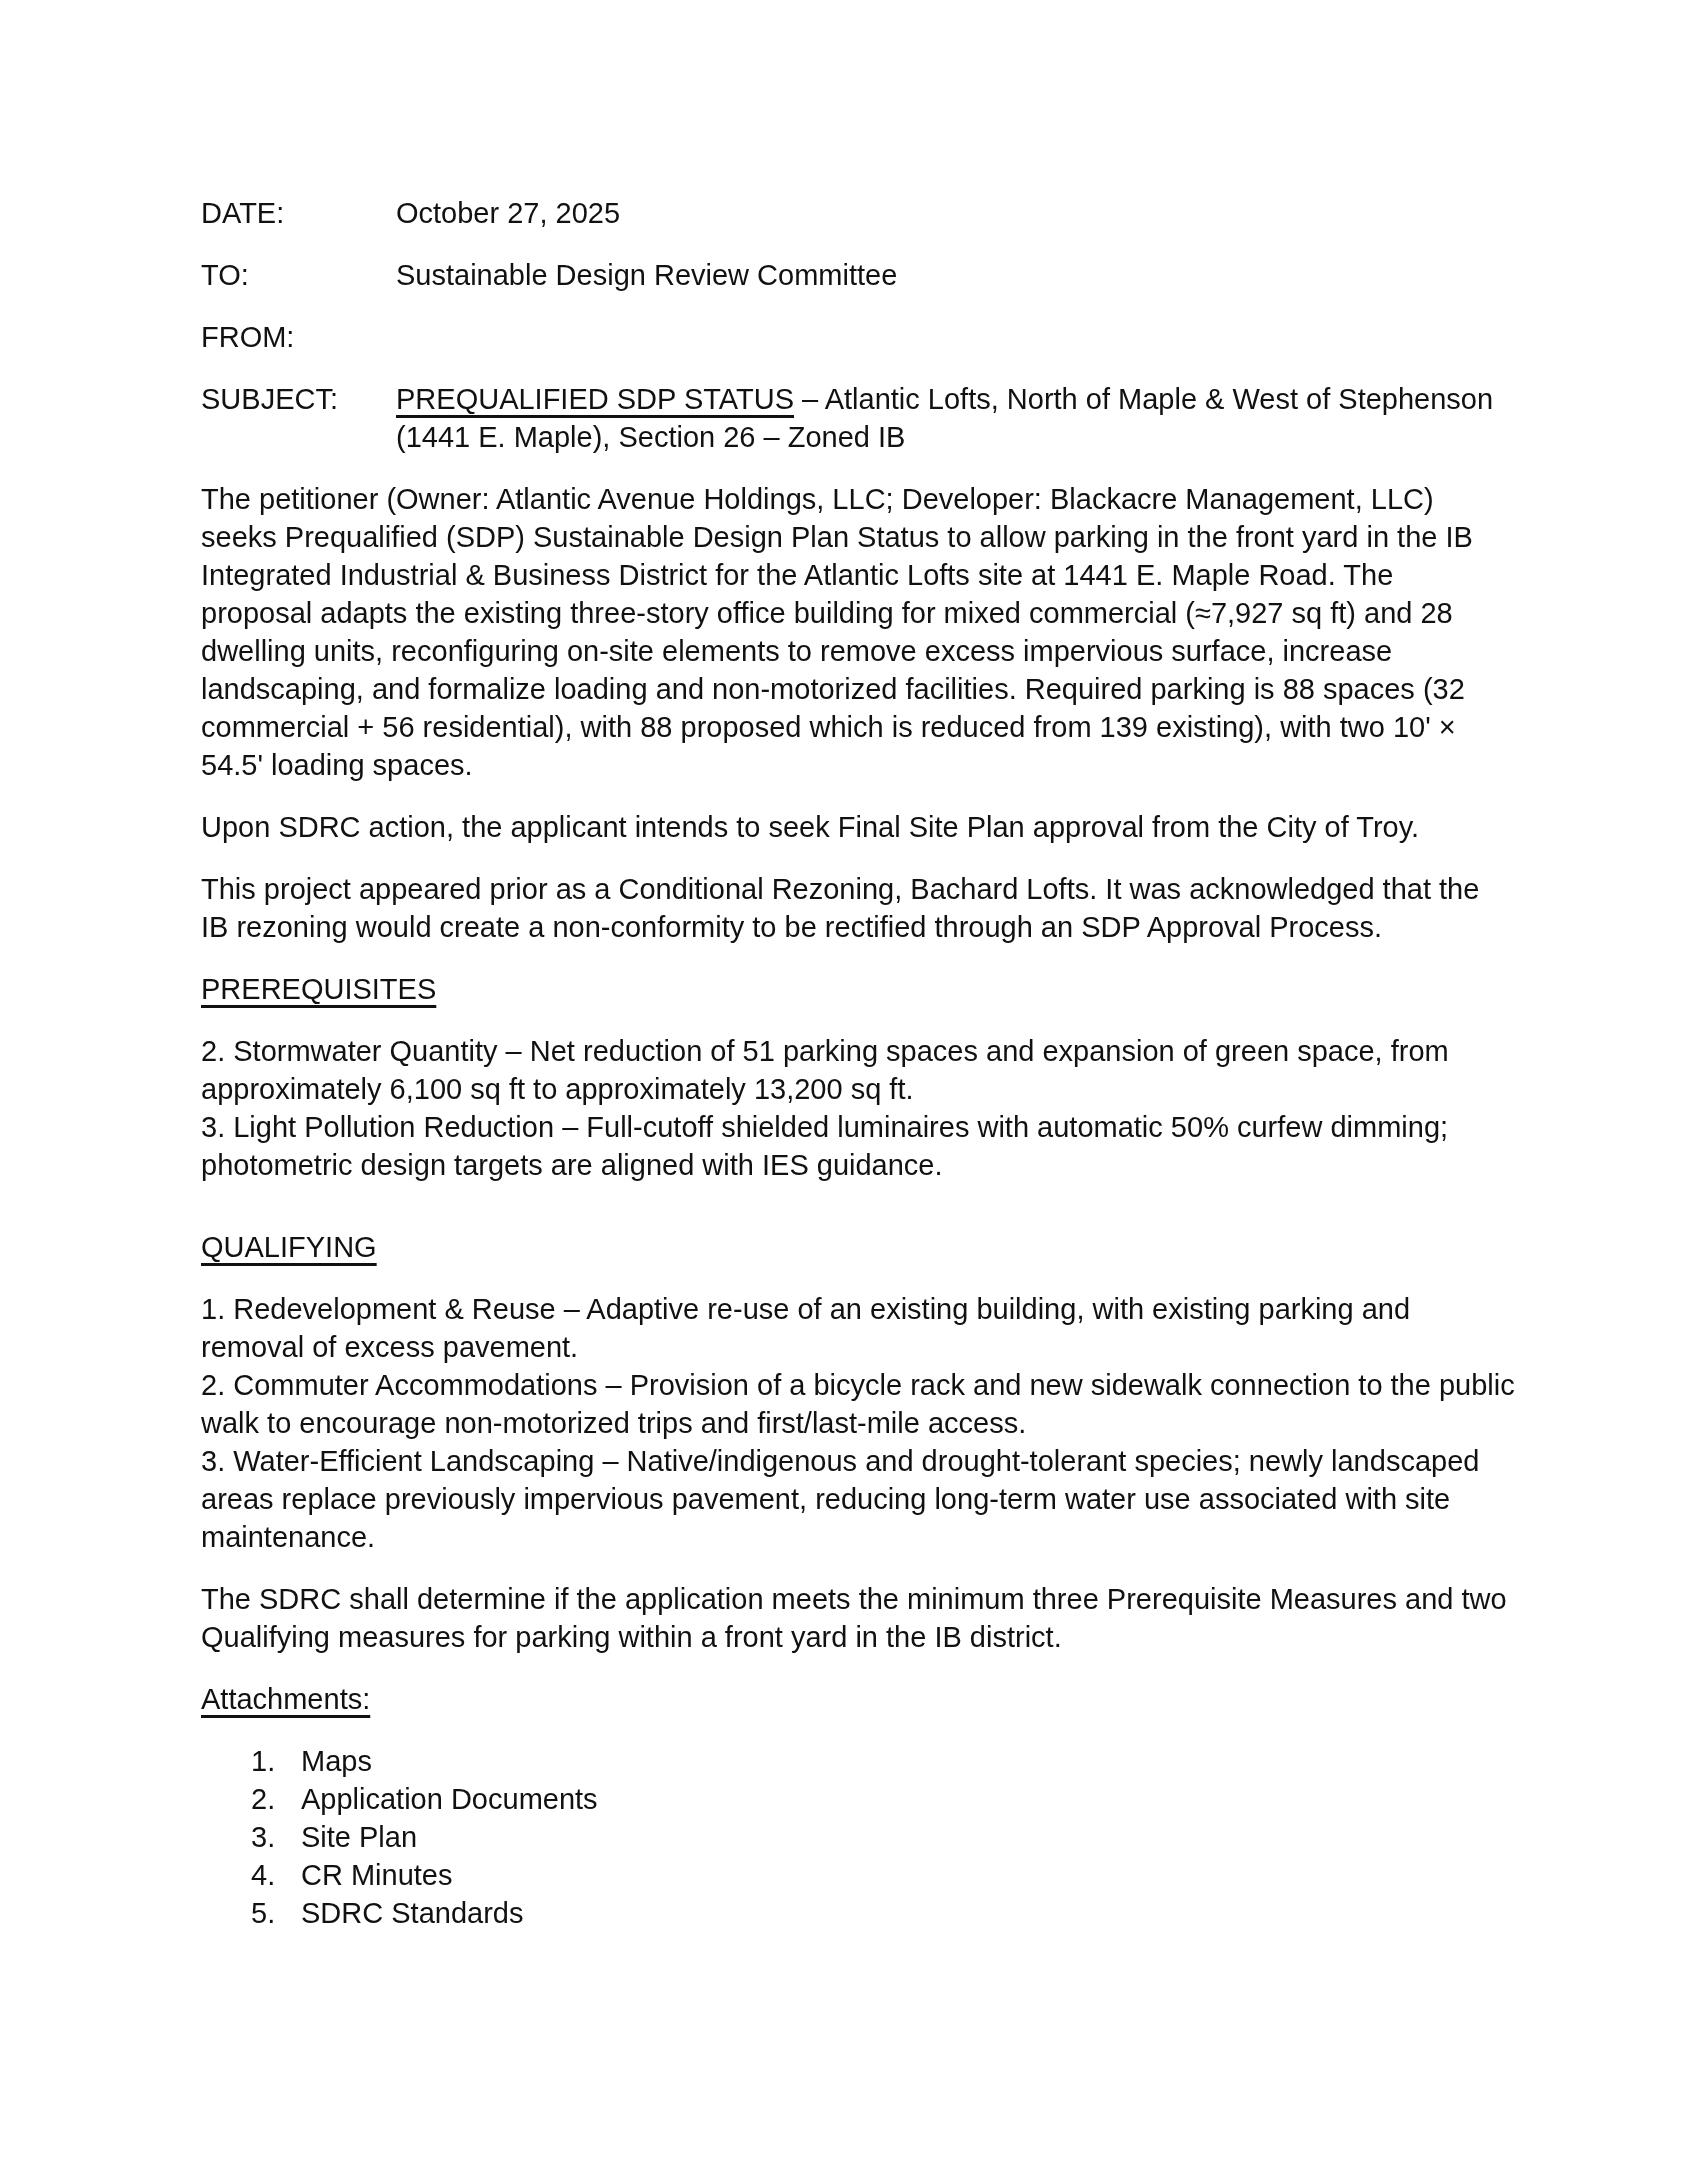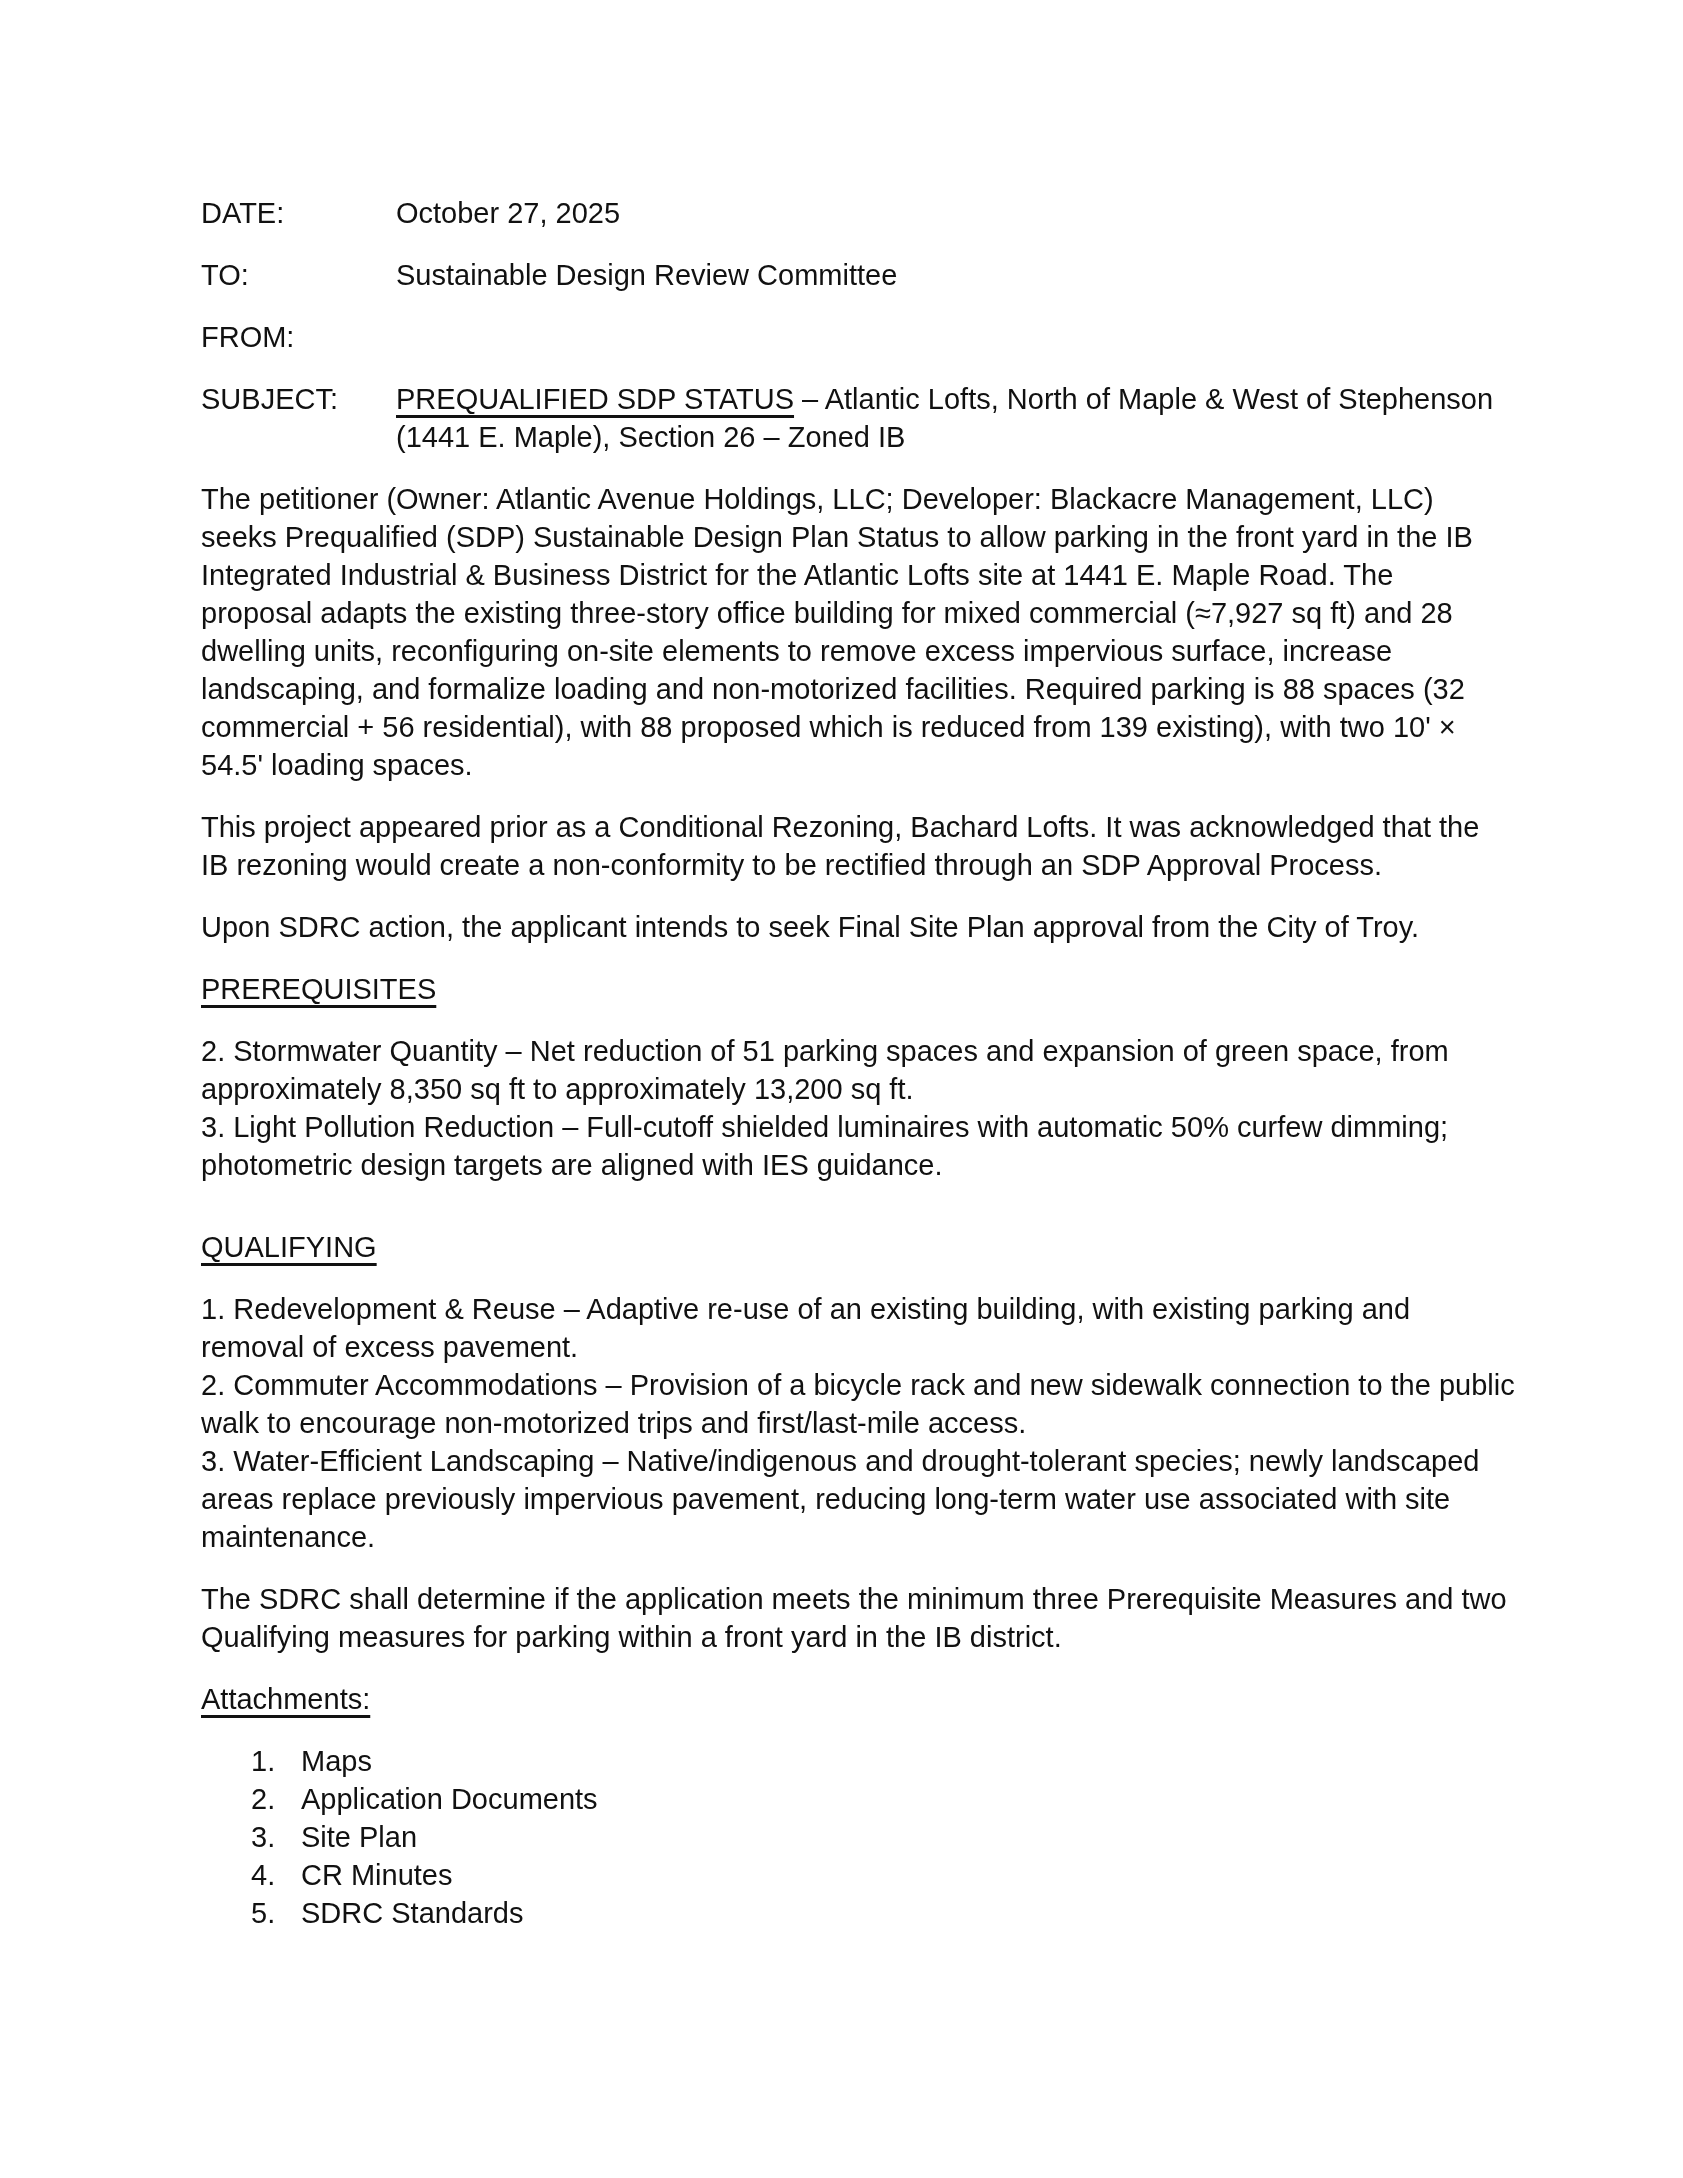--- a/index.html
+++ b/index.html
@@ -72,28 +72,28 @@
       <div class="hlabel">FROM:</div>
     </div>
     <div class="hrow">
       <div class="hlabel">SUBJECT:</div>
       <div class="hvalue"><span class="u">PREQUALIFIED SDP STATUS</span><span> – Atlantic Lofts, North of Maple &amp; West of Stephenson (1441 E. Maple), Section 26 – Zoned IB</span></div>
     </div>
   </div>
 
   <p class="para">The petitioner (Owner: Atlantic Avenue Holdings, LLC; Developer: Blackacre Management, LLC) seeks Prequalified (SDP) Sustainable Design Plan Status to allow parking in the front yard in the IB Integrated Industrial &amp; Business District for the Atlantic Lofts site at 1441 E. Maple Road. The proposal adapts the existing three-story office building for mixed commercial (≈7,927 sq ft) and 28 dwelling units, reconfiguring on-site elements to remove excess impervious surface, increase landscaping, and formalize loading and non-motorized facilities. Required parking is 88 spaces (32 commercial + 56 residential), with 88 proposed which is reduced from 139 existing), with two 10' × 54.5' loading spaces.</p>
 
+  <p class="para">Upon SDRC action, the applicant intends to seek Final Site Plan approval from the City of Troy.</p>
+
   <p class="para">This project appeared prior as a Conditional Rezoning, Bachard Lofts. It was acknowledged that the IB rezoning would create a non-conformity to be rectified through an SDP Approval Process.</p>
-
-  <p class="para">Upon SDRC action, the applicant intends to seek Final Site Plan approval from the City of Troy.</p>
 
   <div class="heading"><span class="u">PREREQUISITES</span></div>
 
   <div class="list-block">
-    <div class="list-item">2. Stormwater Quantity – Net reduction of 51 parking spaces and expansion of green space, from approximately 8,350 sq ft to approximately 13,200 sq ft.</div>
+    <div class="list-item">2. Stormwater Quantity – Net reduction of 51 parking spaces and expansion of green space, from approximately 6,100 sq ft to approximately 13,200 sq ft.</div>
     <div class="list-item">3. Light Pollution Reduction – Full-cutoff shielded luminaires with automatic 50% curfew dimming; photometric design targets are aligned with IES guidance.</div>
   </div>
 
   <div class="heading extra-top"><span class="u">QUALIFYING</span></div>
 
   <div class="list-block">
     <div class="list-item">1. Redevelopment &amp; Reuse – Adaptive re-use of an existing building, with existing parking and removal of excess pavement.</div>
     <div class="list-item">2. Commuter Accommodations – Provision of a bicycle rack and new sidewalk connection to the public walk to encourage non-motorized trips and first/last-mile access.</div>
     <div class="list-item">3. Water-Efficient Landscaping – Native/indigenous and drought-tolerant species; newly landscaped areas replace previously impervious pavement, reducing long-term water use associated with site maintenance.</div>
   </div>

